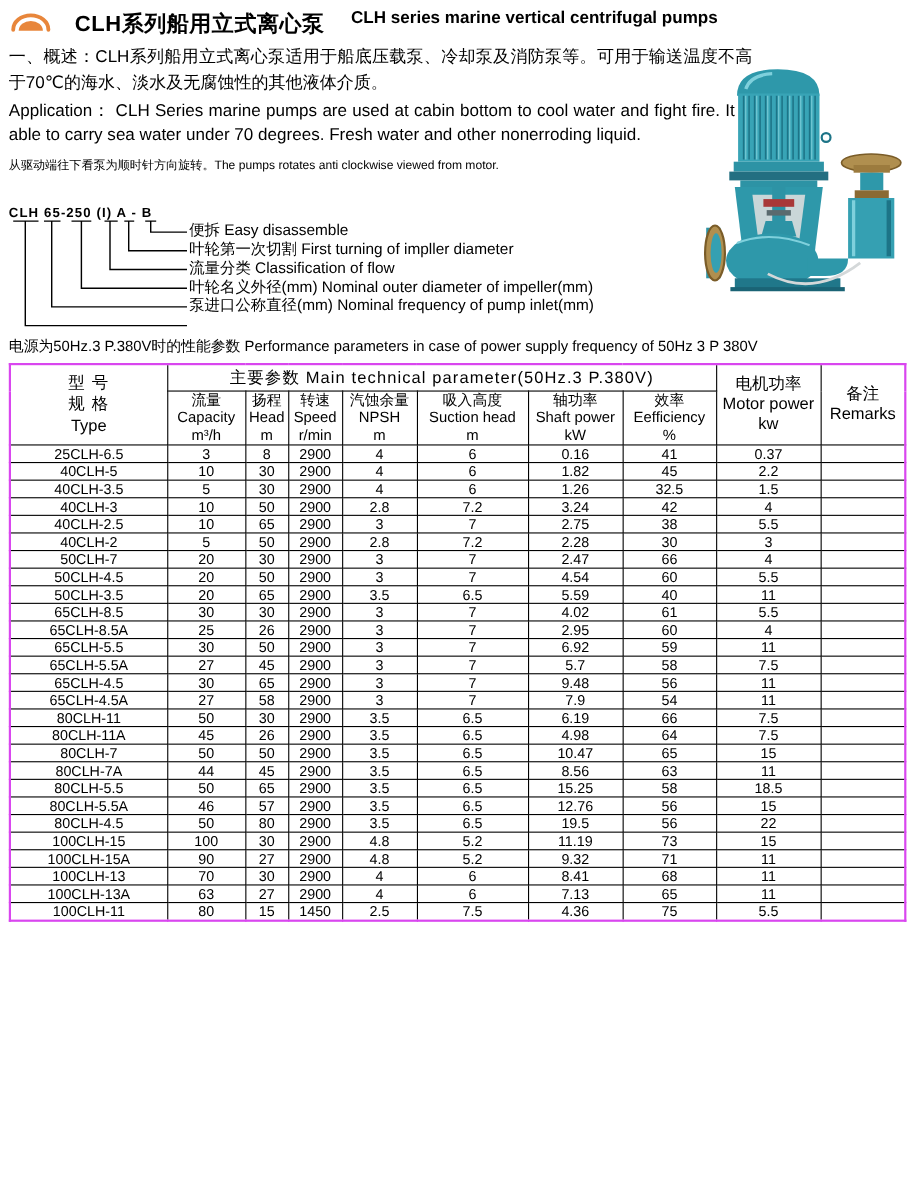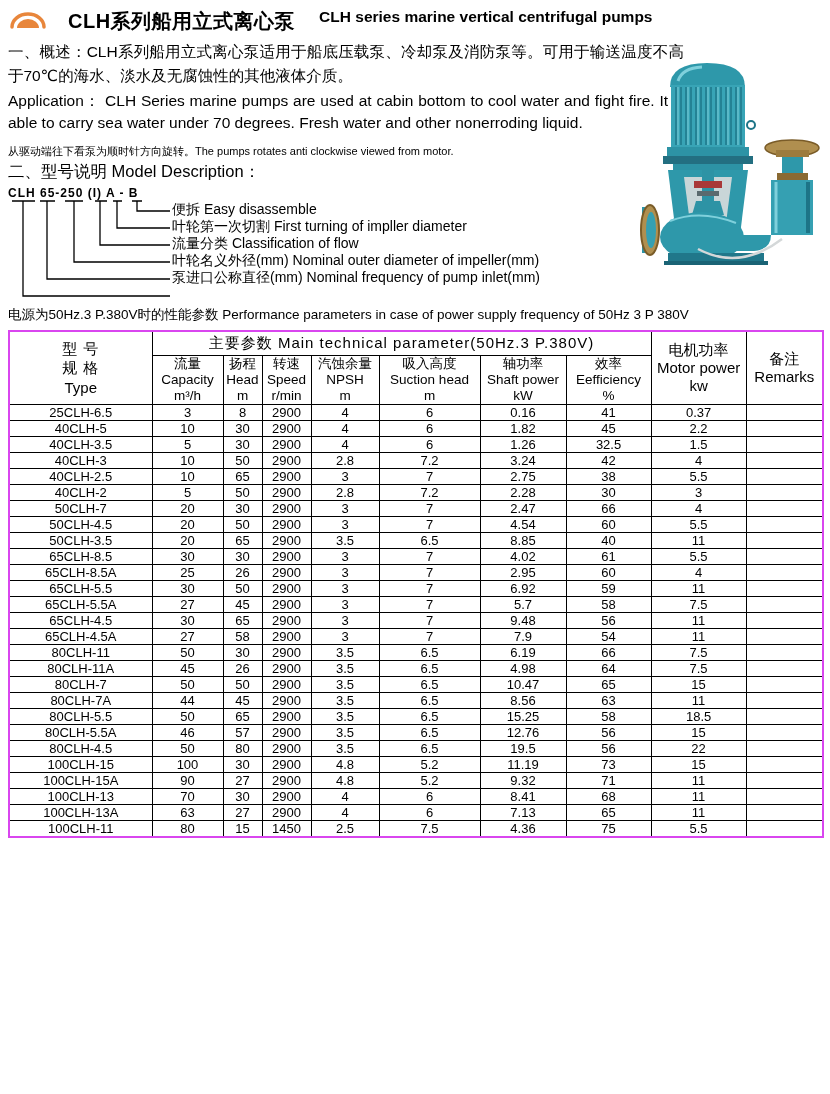--- a/index.html
+++ b/index.html
@@ -53,21 +53,20 @@
     <path d="M9,20 A11,9 0 0 1 31,20 Z" fill="#e8863b"></path>
   </svg>
   <span class="title-zh">CLH系列船用立式离心泵</span>
   <span class="title-en">CLH series marine vertical centrifugal pumps</span>
 </div>
 
 <div class="content">
   <p class="para-zh">一、概述：CLH系列船用立式离心泵适用于船底压载泵、冷却泵及消防泵等。可用于输送温度不高于70℃的海水、淡水及无腐蚀性的其他液体介质。</p>
   <p class="para-app">Application：  CLH Series marine pumps are used at cabin bottom to cool water and fight fire.  It is able to carry sea water under 70 degrees. Fresh water and other nonerroding liquid.</p>
   <p class="para-rot">从驱动端往下看泵为顺时针方向旋转。The pumps rotates anti clockwise viewed from motor.</p>
-  <h2 class="model-heading">二、型号说明  Model Description：</h2>
 </div>
 
 <div class="model-code">CLH 65-250 (I) A - B</div>
 <svg class="leader-svg" width="165" height="100" viewBox="0 0 165 100">
   <g stroke="#000" stroke-width="1.3" fill="none">
 
     <path d="M4,2 H27 M32,2 H47 M57,2 H75 M87,2 H99 M105,2 H114 M124,2 H134"></path>
 
     <path d="M129,2 V12 H162"></path>
 
@@ -310,21 +309,21 @@
         <td>5.5</td>
         <td></td>
       </tr>
       <tr>
         <td>50CLH-3.5</td>
         <td>20</td>
         <td>65</td>
         <td>2900</td>
         <td>3.5</td>
         <td>6.5</td>
-        <td>8.85</td>
+        <td>5.59</td>
         <td>40</td>
         <td>11</td>
         <td></td>
       </tr>
       <tr>
         <td>65CLH-8.5</td>
         <td>30</td>
         <td>30</td>
         <td>2900</td>
         <td>3</td>

